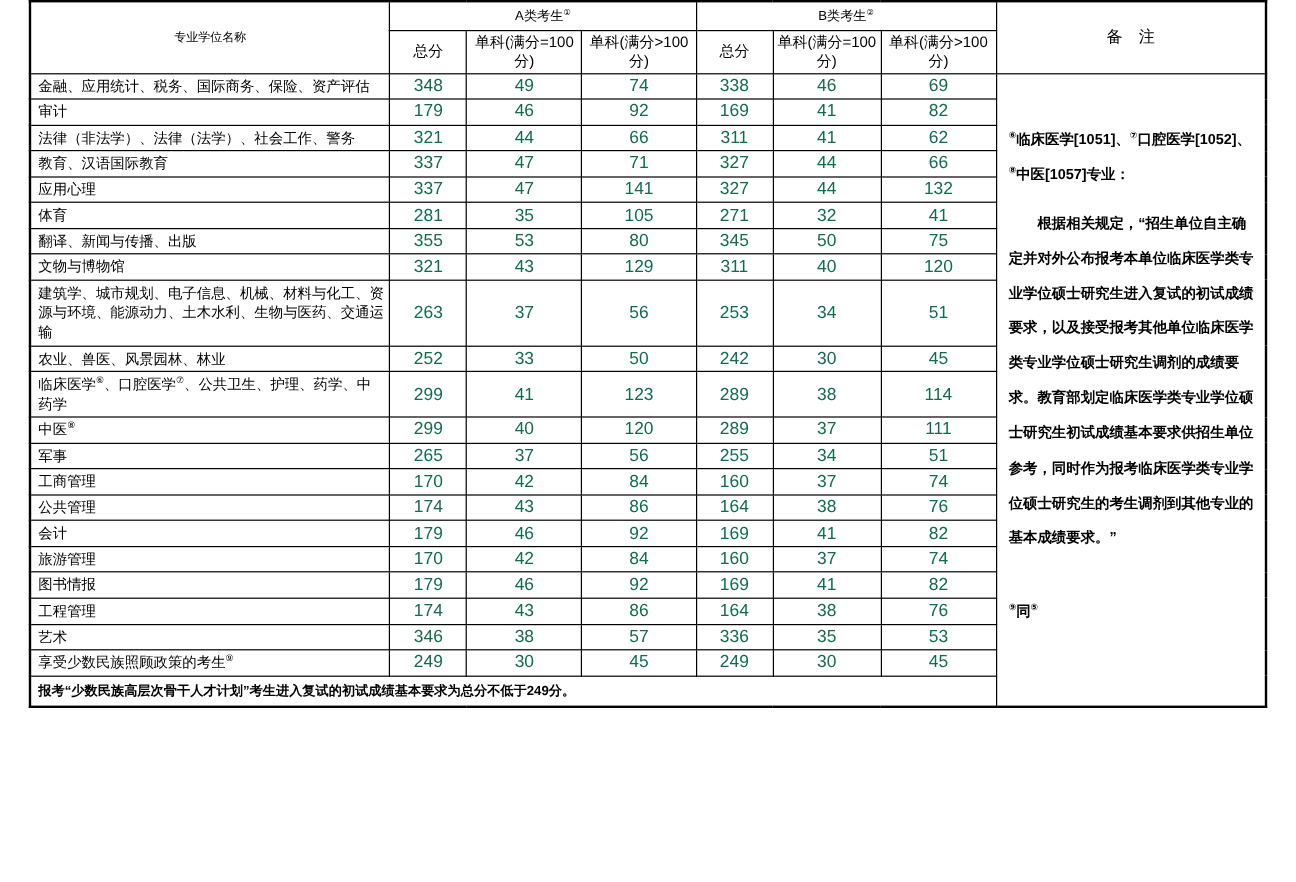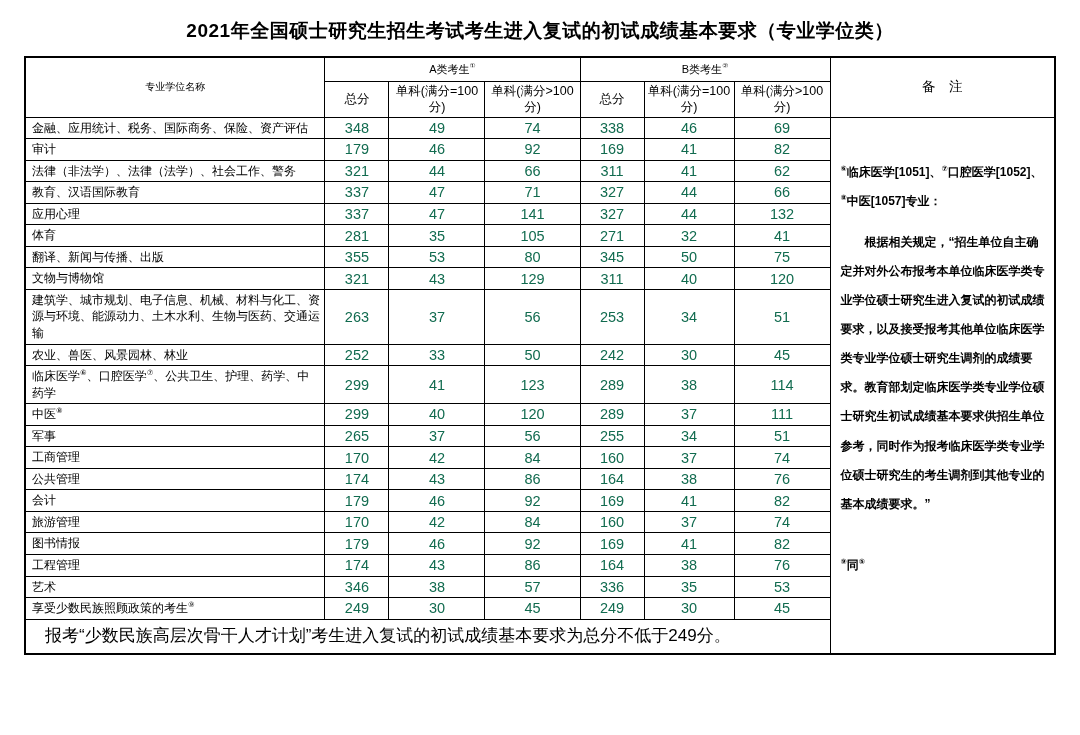--- a/index.html
+++ b/index.html
@@ -34,29 +34,28 @@
     font-size: 14.5px; color: var(--score-color, #116b4f);
   }
   td.remarks-cell {
     vertical-align: top; padding: 40px 8px 10px 10px;
     font-size: 12px; font-weight: 700; line-height: 1.6;
   }
   .rk-head { line-height: 2.45; }
   .rk-body { line-height: 2.42; text-indent: 2em; margin-top: 12px; }
   .rk-tail { margin-top: 34px; line-height: 2; }
   td.footer-cell {
-    font-size: 17px; padding: 5px 19px; vertical-align: middle; line-height: 1.35;
+    font-size: 11px; padding: 5px 6px; vertical-align: middle; line-height: 1.35; font-weight: bold;
   }
   sup { font-size: 0.62em; line-height: 0; }
 </style>
 </head>
 <body>
 
 <div class="page">
-  <h1 class="title">2021年全国硕士研究生招生考试考生进入复试的初试成绩基本要求（专业学位类）</h1>
 
   <table class="score">
     <colgroup>
       <col style="width:300px">
       <col style="width:64px">
       <col style="width:96px">
       <col style="width:95px">
       <col style="width:64px">
       <col style="width:90px">
       <col style="width:96px">

